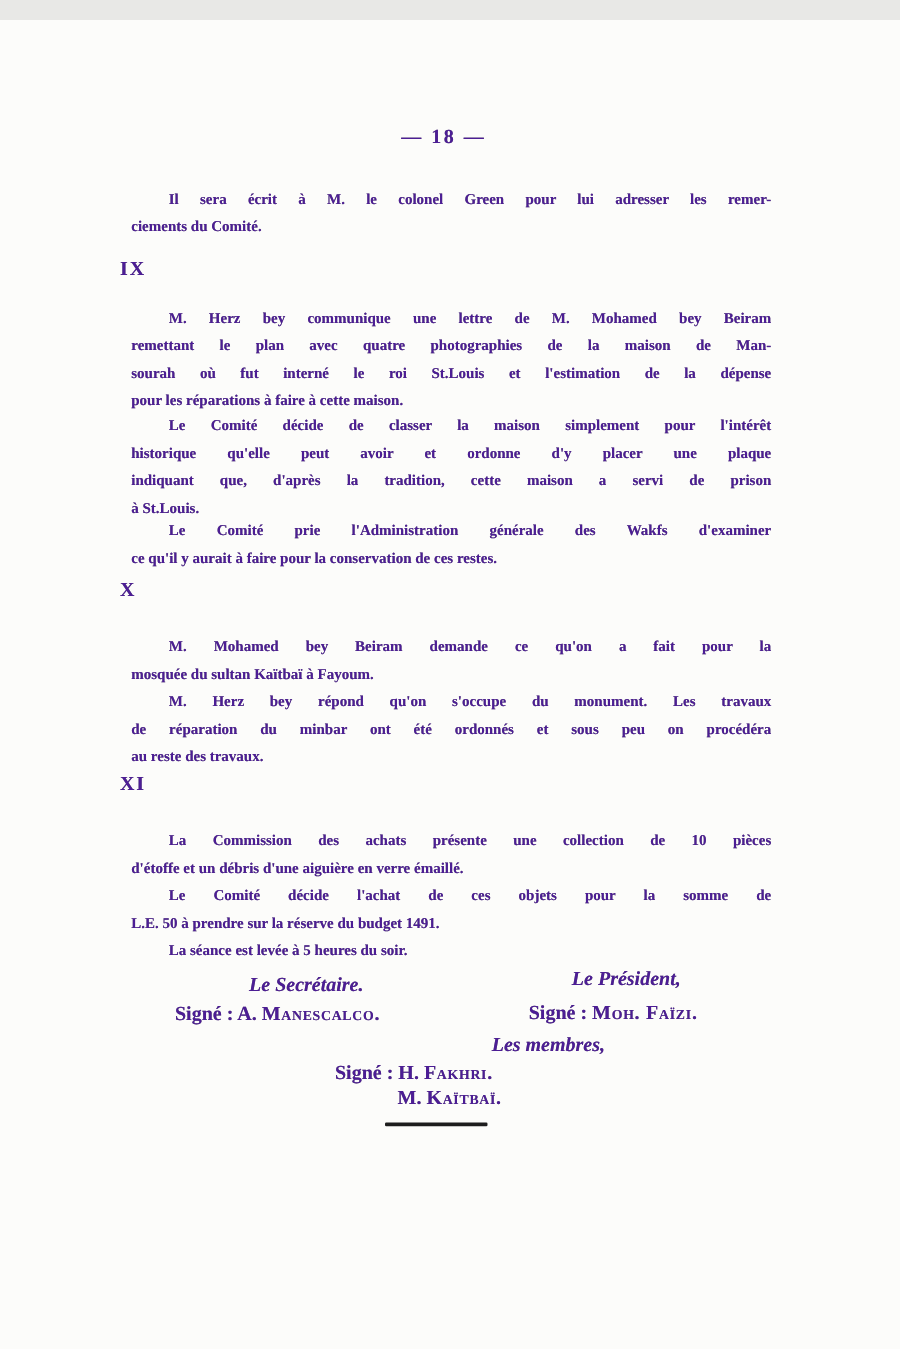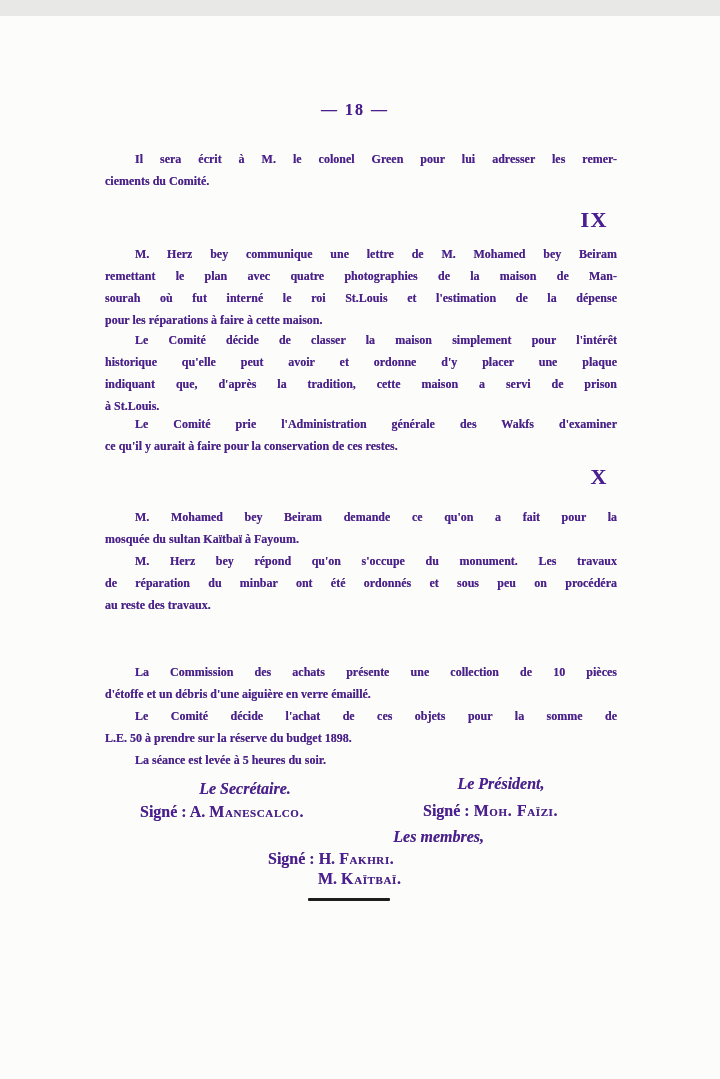--- a/index.html
+++ b/index.html
@@ -42,22 +42,22 @@
     text-align: justify;
     text-align-last: justify;
     text-justify: inter-word;
   }
   .pline.first { text-indent: 30px; }
   .pline.end { text-align-last: auto; }
   .heading {
     position: absolute;
     left: -9px;
     width: 512px;
-    text-align: right;
-    font-size: 22px;
+    text-align: left;
+    font-size: 16px;
     letter-spacing: 1.5px;
   }
   .sig {
     position: absolute;
     font-size: 16px;
     line-height: 20px;
     white-space: nowrap;
   }
   .sig-title { font-style: italic; }
   .sc { font-variant: small-caps; letter-spacing: 0.6px; }
@@ -118,29 +118,30 @@
       <div class="pline first">M. Mohamed bey Beiram demande ce qu'on a fait pour la</div>
       <div class="pline end">mosquée du sultan Kaïtbaï à Fayoum.</div>
     </div>
 
     <div class="para" style="top:534px">
       <div class="pline first">M. Herz bey répond qu'on s'occupe du monument. Les travaux</div>
       <div class="pline">de réparation du minbar ont été ordonnés et sous peu on procédéra</div>
       <div class="pline end">au reste des travaux.</div>
     </div>
 
+    <div class="heading" style="top:603px">XI</div>
 
     <div class="para" style="top:645px">
       <div class="pline first">La Commission des achats présente une collection de 10 pièces</div>
       <div class="pline end">d'étoffe et un débris d'une aiguière en verre émaillé.</div>
     </div>
 
     <div class="para" style="top:689px">
       <div class="pline first">Le Comité décide l'achat de ces objets pour la somme de</div>
-      <div class="pline end">L.E. 50 à prendre sur la réserve du budget 1898.</div>
+      <div class="pline end">L.E. 50 à prendre sur la réserve du budget 1491.</div>
     </div>
 
     <div class="para" style="top:733px">
       <div class="pline first end">La séance est levée à 5 heures du soir.</div>
     </div>
 
     <div class="sig sig-title sig-title-left">Le Secrétaire.</div>
     <div class="sig sig-title sig-title-right">Le Président,</div>
 
     <div class="sig sig-signed-left"><span>Signé : A. </span><span class="sc">Manescalco.</span></div>

